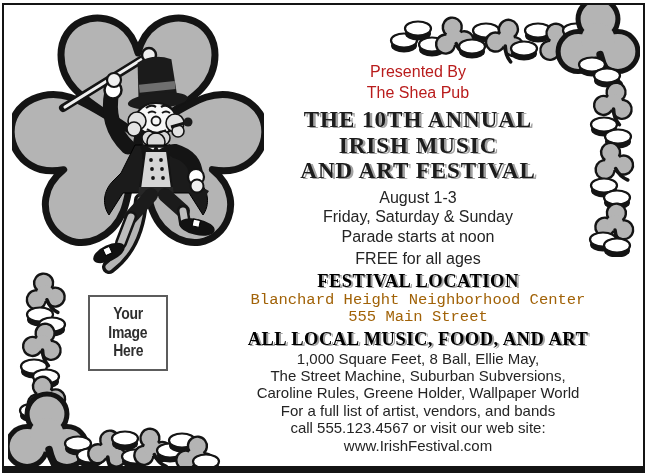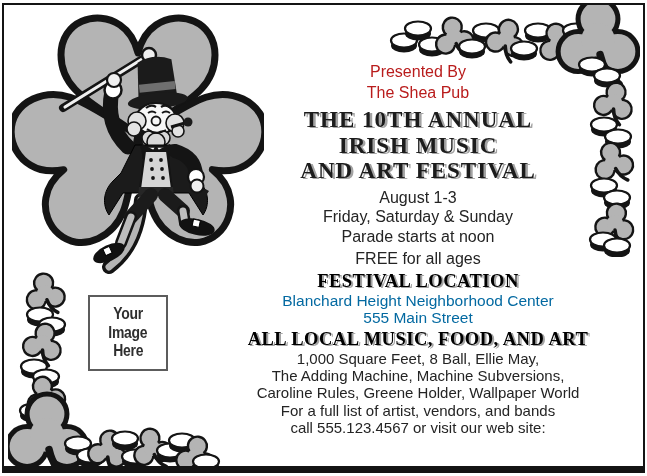--- a/index.html
+++ b/index.html
@@ -6,21 +6,21 @@
   *{box-sizing:border-box;}
   .page{
     position:absolute;left:2px;top:3px;width:643px;height:470px;
     background:#fff;border:2px solid #141414;border-bottom-width:7px;
     font-family:"Liberation Sans",sans-serif;color:#222;overflow:hidden;
   }
   .deco{position:absolute;}
   .text-col{position:absolute;left:237px;top:56px;width:354px;text-align:center;}
   .b1{font-size:16px;line-height:21px;color:#b91c1c;}
   .detail{font-size:16px;line-height:19.5px;color:#242424;}
-  .loc-line{font-size:15.5px;line-height:17px;color:#0369a1;}
+  .loc-line{font-size:15.5px;line-height:17px;color:#a16207;font-family:Liberation Mono, monospace;}
   .band-line{font-size:15px;line-height:17.4px;color:#242424;}
   .title-line{
     font-family:"Liberation Serif",serif;font-weight:700;
     font-size:23px;line-height:25.5px;letter-spacing:1px;color:#1c1c1c;
     text-shadow:2.5px 1px 0 #a3a3a3;
   }
   .subhead{
     font-family:"Liberation Serif",serif;font-weight:700;
     font-size:18.5px;line-height:21px;letter-spacing:0.5px;color:#000000;
     text-shadow:2px 1px 0 #a3a3a3;
@@ -203,19 +203,20 @@
     <div class="detail">Friday, Saturday &amp; Sunday</div>
     <div class="detail">Parade starts at noon</div>
     <div class="detail mt3">FREE for all ages</div>
 
     <div class="subhead mt2">FESTIVAL LOCATION</div>
     <div class="loc-line">Blanchard Height Neighborhood Center</div>
     <div class="loc-line">555 Main Street</div>
 
     <div class="subhead mt3">ALL LOCAL MUSIC, FOOD, AND ART</div>
     <div class="band-line">1,000 Square Feet, 8 Ball, Ellie May,</div>
-    <div class="band-line">The Adding Machine, Machine Subversions,</div>
+    <div class="band-line">The Street Machine, Suburban Subversions,</div>
     <div class="band-line">Caroline Rules, Greene Holder, Wallpaper World</div>
     <div class="band-line">For a full list of artist, vendors, and bands</div>
     <div class="band-line">call 555.123.4567 or visit our web site:</div>
+    <div class="band-line">www.IrishFestival.com</div>
   </div>
 
 </div>
 
 </body></html>

